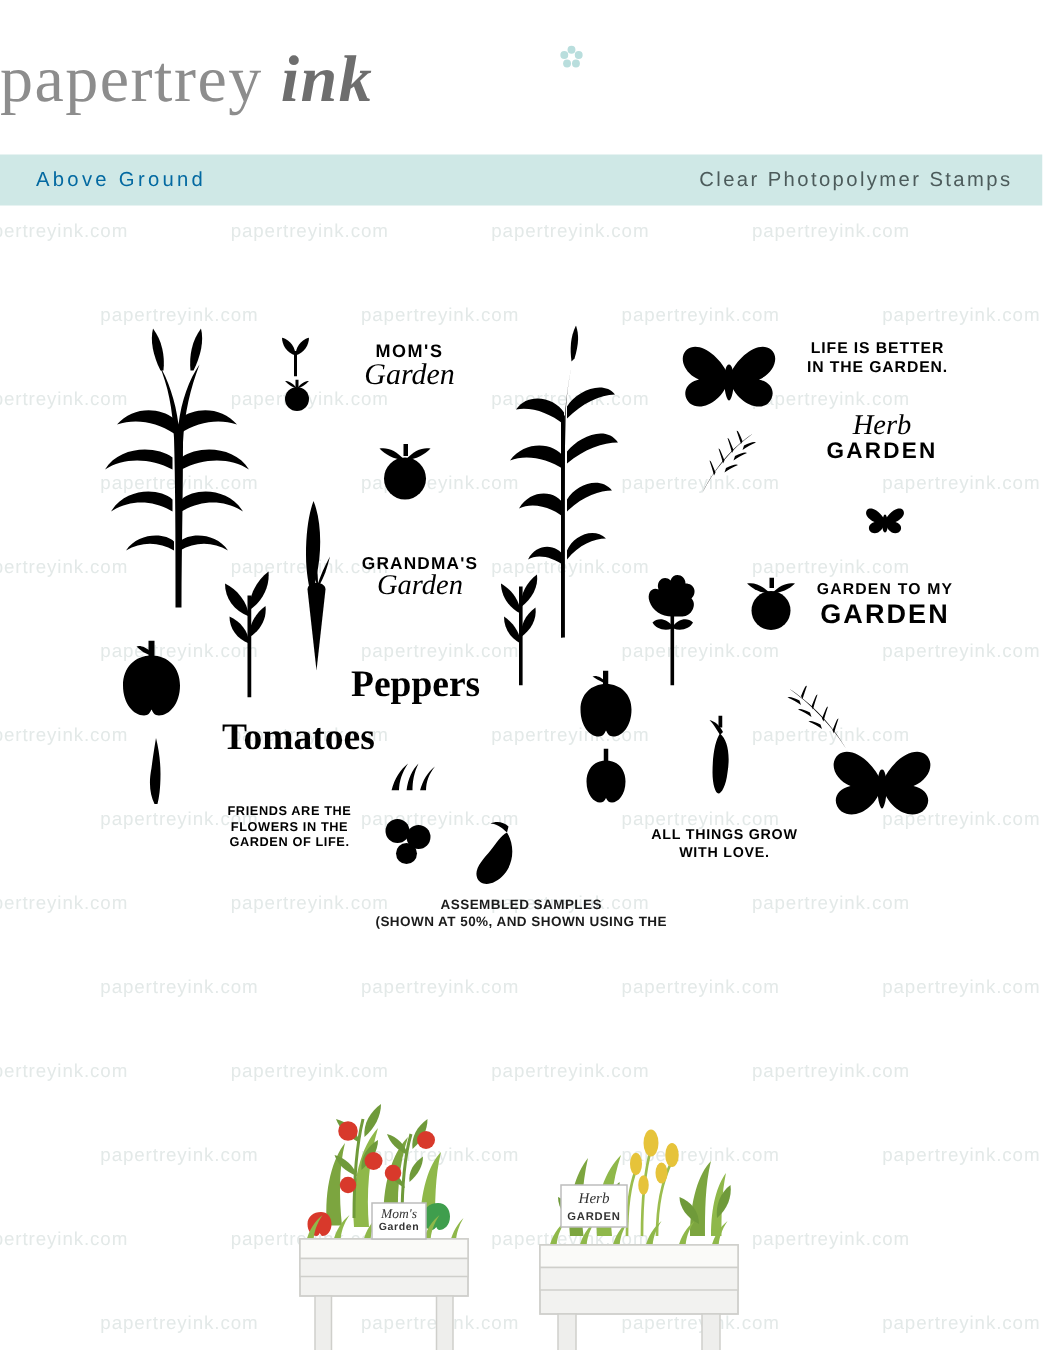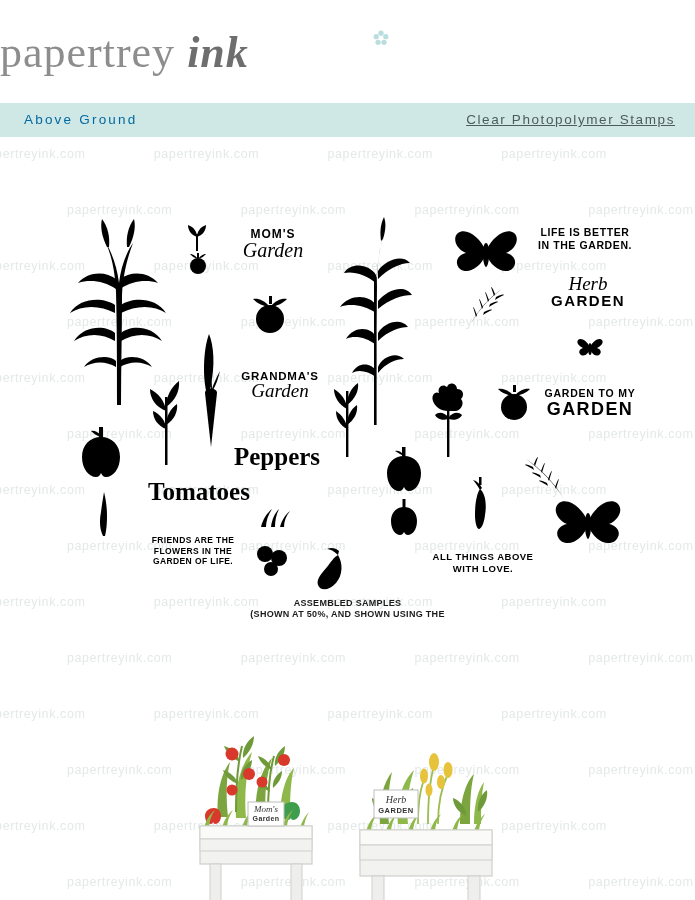--- a/index.html
+++ b/index.html
@@ -63,21 +63,20 @@
     letter-spacing: 2.2px;
     color: #0369a1;
   }
   .band-right {
     position: absolute;
     right: 20px;
     top: 9px;
     font-size: 13.5px;
     letter-spacing: 1.6px;
     color: #4c5b5b;
-    text-decoration: underline;
   }
 
   
   .wm-layer {
     position: absolute;
     top: 137px;
     left: 0;
     width: 695px;
     height: 763px;
     overflow: hidden;
@@ -469,21 +468,21 @@
     <div class="ts-caps" style="font-size:18px; letter-spacing:1.4px;">GARDEN</div>
   </div>
 
   <div class="ts center-line ts-caps" style="left:140px; top:398px; width:106px; font-size:8.5px; letter-spacing:0.4px; line-height:10.5px;text-align:center;">
     <div>FRIENDS ARE THE</div>
     <div>FLOWERS IN THE</div>
     <div>GARDEN OF LIFE.</div>
   </div>
 
   <div class="ts center-line ts-caps" style="left:428px; top:414px; width:110px; font-size:9.5px; letter-spacing:0.5px; line-height:12px;">
-    <div>ALL THINGS ABOVE</div>
+    <div>ALL THINGS GROW</div>
     <div>WITH LOVE.</div>
   </div>
 
   <div class="samples-caption" style="top:461px;">
     <div>ASSEMBLED SAMPLES</div>
     <div>(SHOWN AT 50%, AND SHOWN USING THE</div>
   </div>
 
   <div class="planter" style="left:196px; top:505px; width:120px; height:295px;">
     <svg viewBox="0 0 120 295" style="width:120px;height:295px;">

